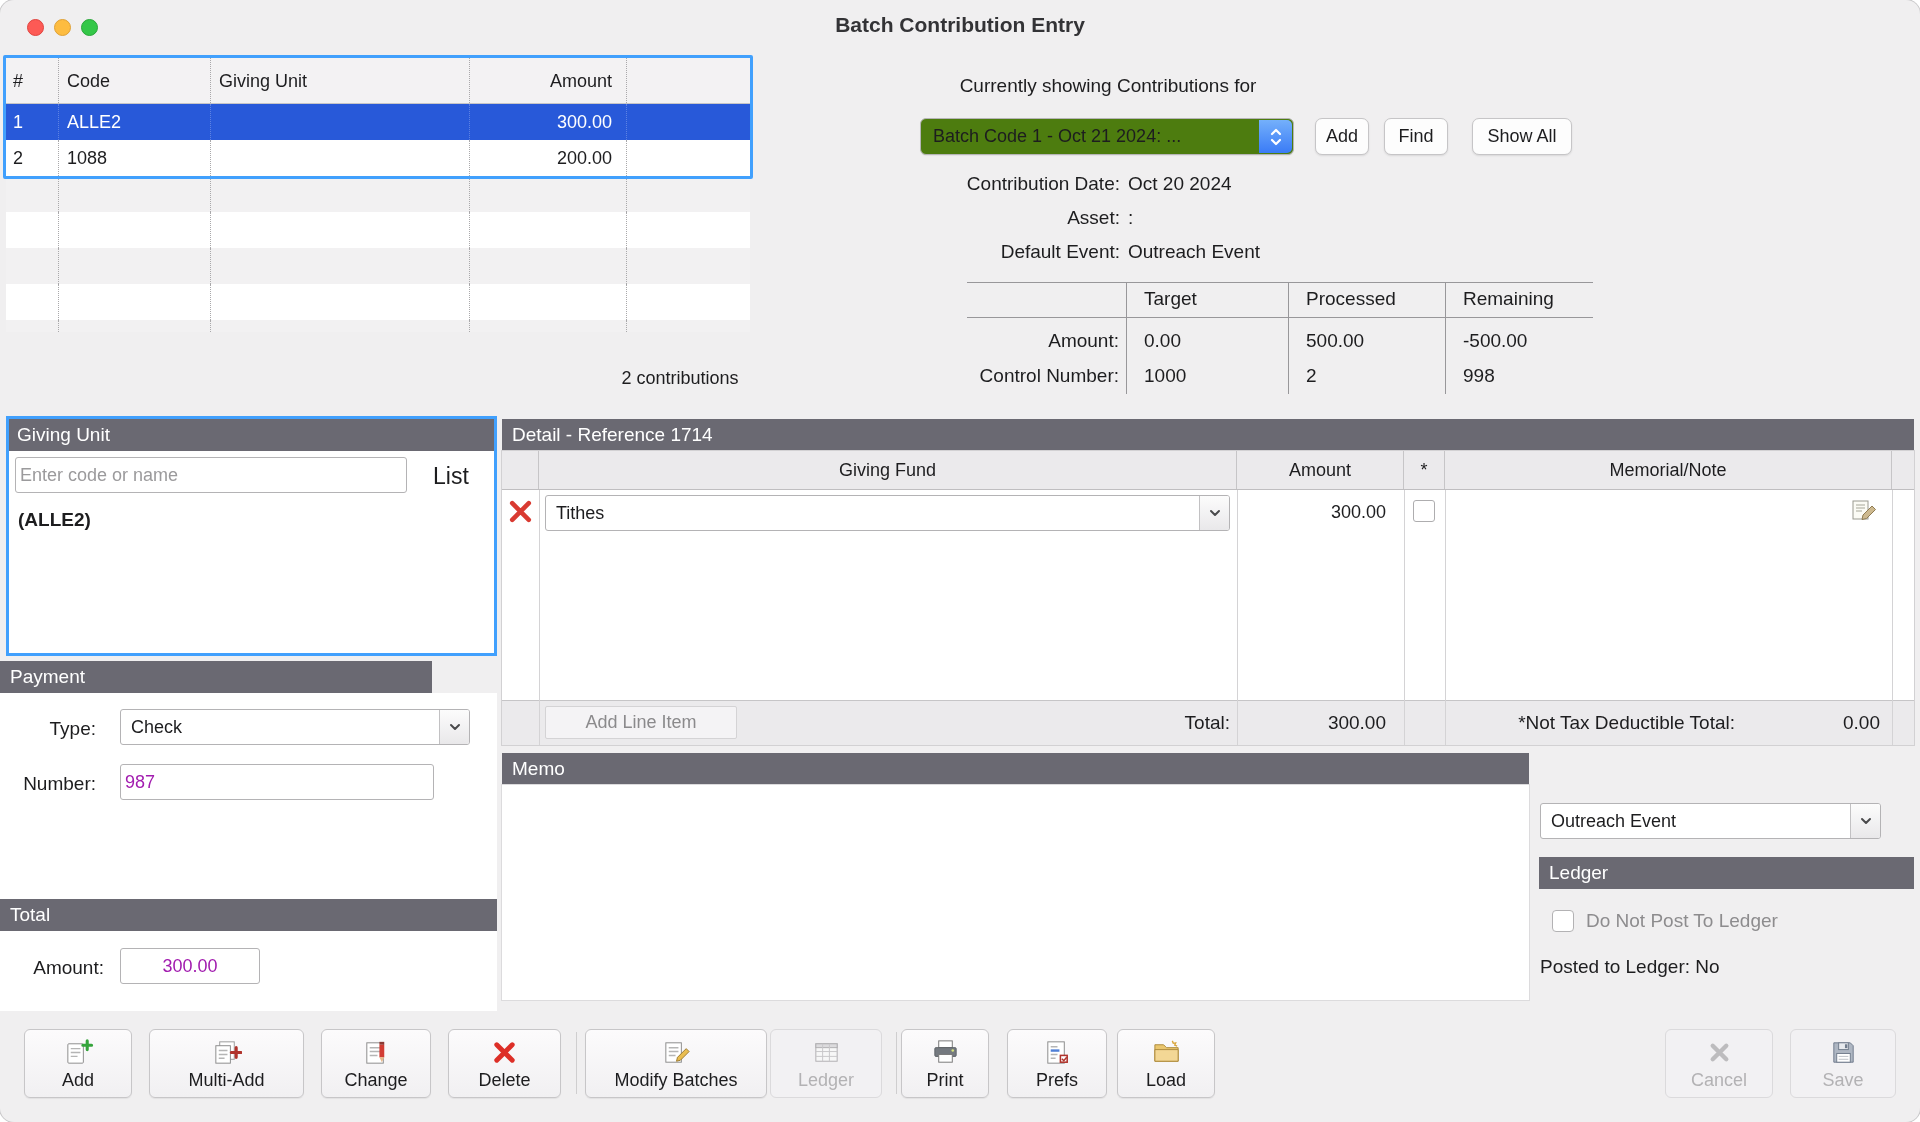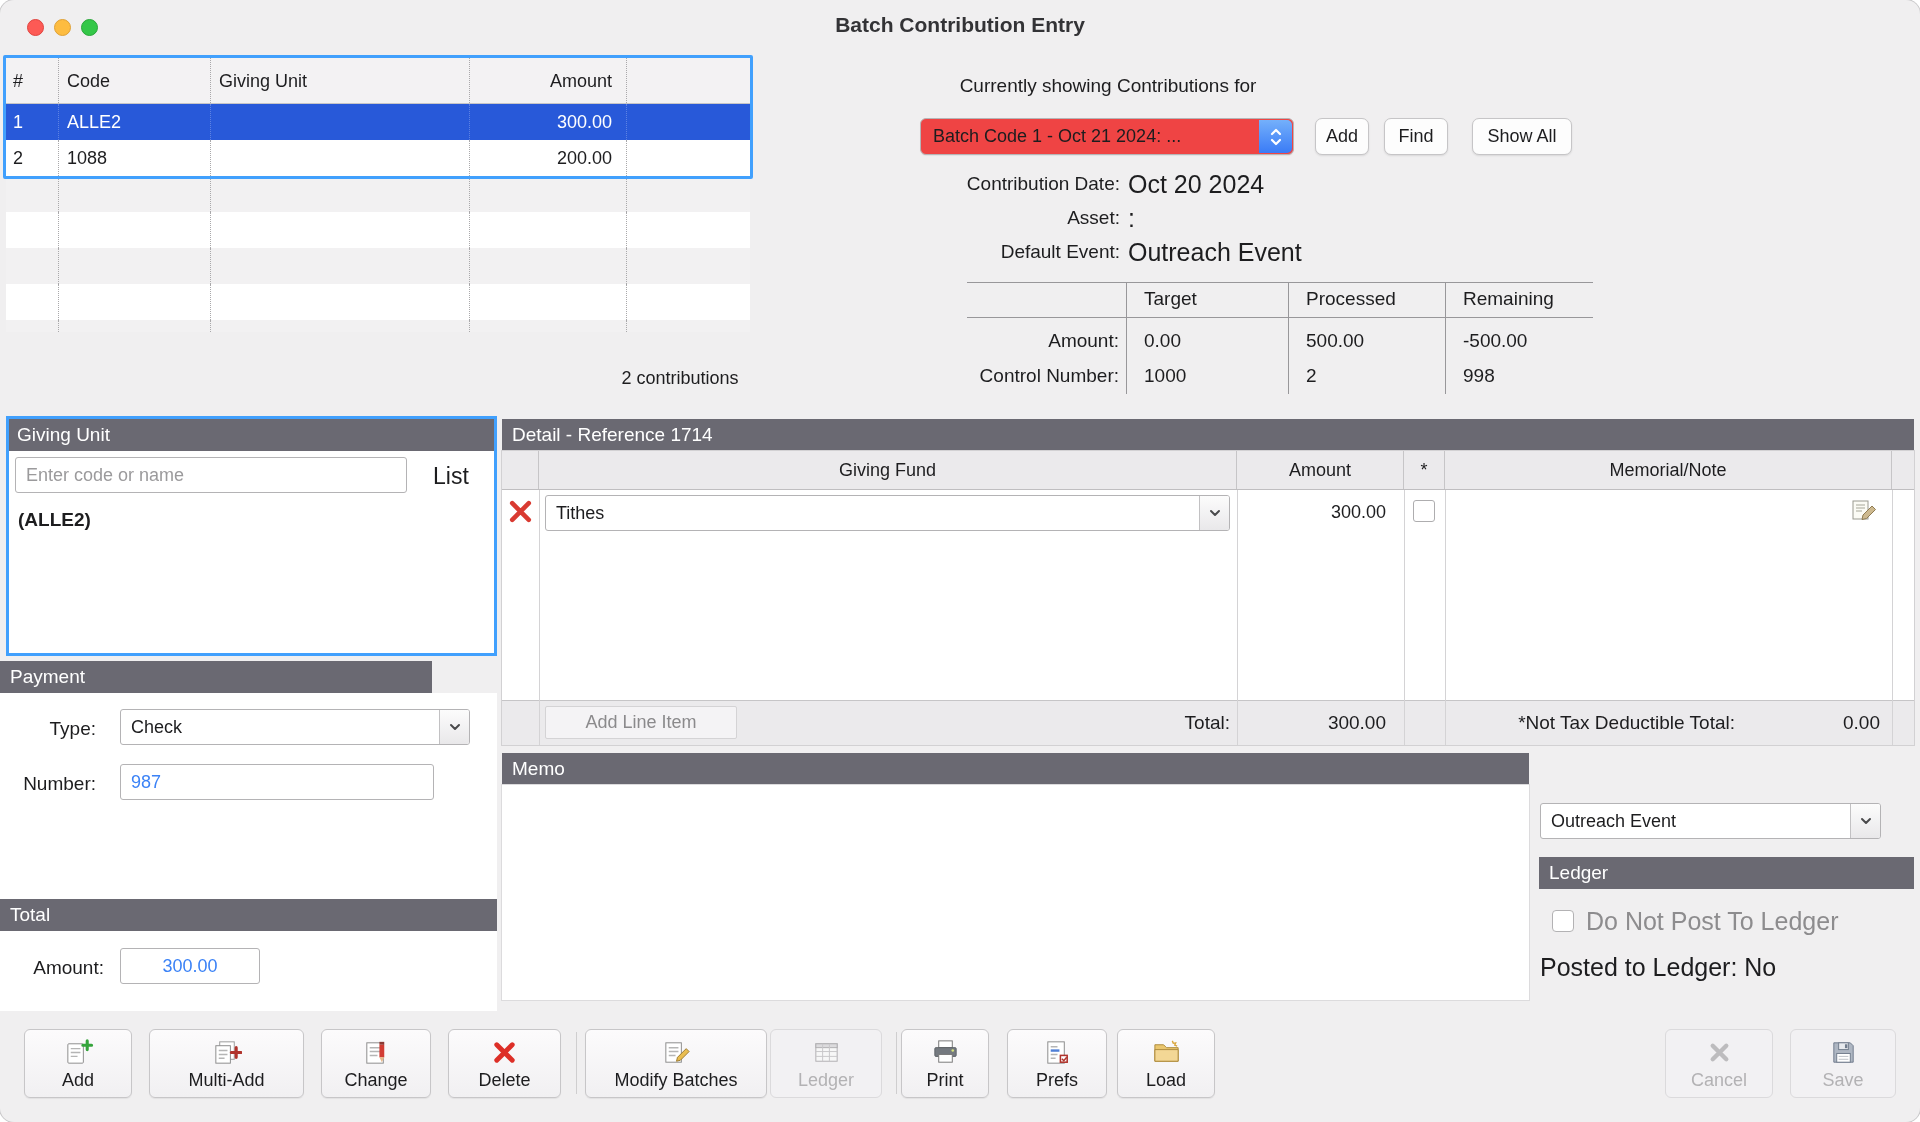--- a/index.html
+++ b/index.html
@@ -33,52 +33,52 @@
   .crow.sel .ccell { border-right-color:rgba(255,255,255,0.25); }
 
   .macbtn { position:absolute; background:#fdfdfd; border:1px solid #c6c5c7; border-radius:7px;
             box-shadow:0 1px 2px rgba(0,0,0,0.10); font-size:18px; color:#1d1d1f;
             text-align:center; font-family:inherit; cursor:default; }
   .customize { left:59px; top:358px; width:357px; height:35px; line-height:33px; border-radius:5px; }
   .countlbl { position:absolute; left:560px; top:368px; width:240px; text-align:center; font-size:18px; }
 
   
   .csc-head { position:absolute; left:920px; top:75px; width:376px; text-align:center; font-size:19px; }
-  .popup { position:absolute; left:920px; top:118px; width:374px; height:37px; background:#ef4444;
+  .popup { position:absolute; left:920px; top:118px; width:374px; height:37px; background:#4d7c0f;
            border:1px solid #b6b5b7; border-radius:6px; box-shadow:0 1px 1px rgba(0,0,0,0.06); }
   .popup .txt { position:absolute; left:12px; top:0; bottom:0; line-height:35px; font-size:18px; white-space:nowrap; }
   .popup .bluecap { position:absolute; top:1px; bottom:1px; right:1px; width:33px;
            background:linear-gradient(#74b0fb,#3a7bf6); border-radius:0 5px 5px 0;
            display:flex; align-items:center; justify-content:center; }
   .btn-badd { left:1315px; top:118px; width:54px; height:37px; line-height:35px; }
   .btn-bfind { left:1384px; top:118px; width:64px; height:37px; line-height:35px; }
   .btn-bshow { left:1472px; top:118px; width:100px; height:37px; line-height:35px; }
 
   .rlabel { position:absolute; text-align:right; font-size:19px; line-height:26px; }
-  .rvalue { position:absolute; font-size:25px; line-height:26px; }
+  .rvalue { position:absolute; font-size:19px; line-height:26px; }
 
   .stats { position:absolute; left:967px; top:282px; width:626px; height:112px; border-top:1px solid #98979a; }
   .stats .v { position:absolute; top:0; bottom:0; width:1px; background:#98979a; }
   .stats .hline { position:absolute; left:0; right:0; top:34px; height:1px; background:#98979a; }
   .stats .cell { position:absolute; font-size:19px; line-height:26px; }
 
   
   .bar { position:absolute; height:32px; background:#6a6972; color:#fff; font-size:19px;
          line-height:32px; padding-left:10px; }
 
   
   .gubox { position:absolute; left:6px; top:416px; width:491px; height:240px;
            border:3px solid #41a0fd; background:#fff; z-index:5; }
   .gubar { height:32px; background:#6a6972; color:#fff; font-size:19px; line-height:32px; padding-left:8px; }
   .guinput { position:absolute; left:6px; top:38px; width:392px; height:36px; }
   .gulist { position:absolute; left:424px; top:44px; font-size:23px; }
   .gucode { position:absolute; left:9px; top:90px; font-size:19px; font-weight:bold; }
 
   .textfield { background:#fff; border:1px solid #b4b3b5; border-radius:3px; font-size:18px;
-               padding:0 10px; font-family:inherit; color:#3b82f6; }
+               padding:0 4px; font-family:inherit; color:#a21caf; }
   .textfield::placeholder { color:#9b9a9c; }
 
   .whitebody { position:absolute; background:#fff; }
 
   .combo { position:absolute; background:#fff; border:1px solid #b4b3b5; border-radius:3px; }
   .combo .txt { position:absolute; left:10px; top:0; bottom:0; line-height:34px; font-size:18px; white-space:nowrap; }
   .combo .cap { position:absolute; top:0; bottom:0; right:0; width:30px;
                 background:linear-gradient(#fcfcfc,#e9e8ea); border-left:1px solid #c2c1c3;
                 border-radius:0 2px 2px 0; display:flex; align-items:center; justify-content:center; }
 

